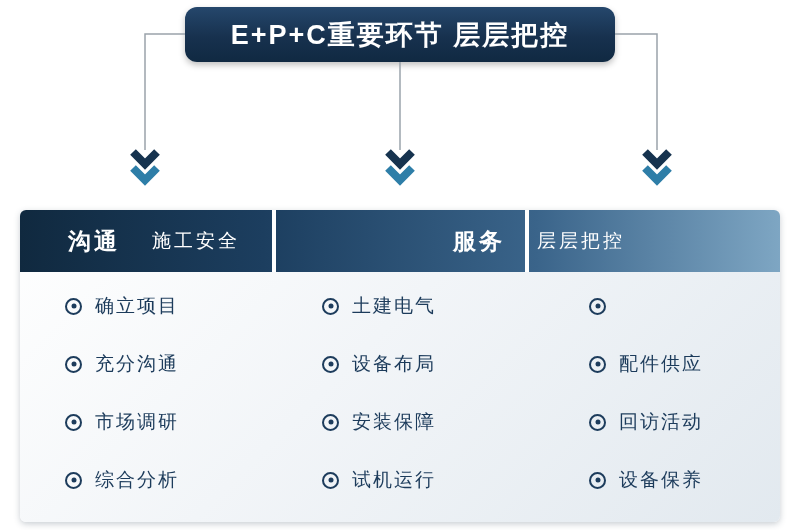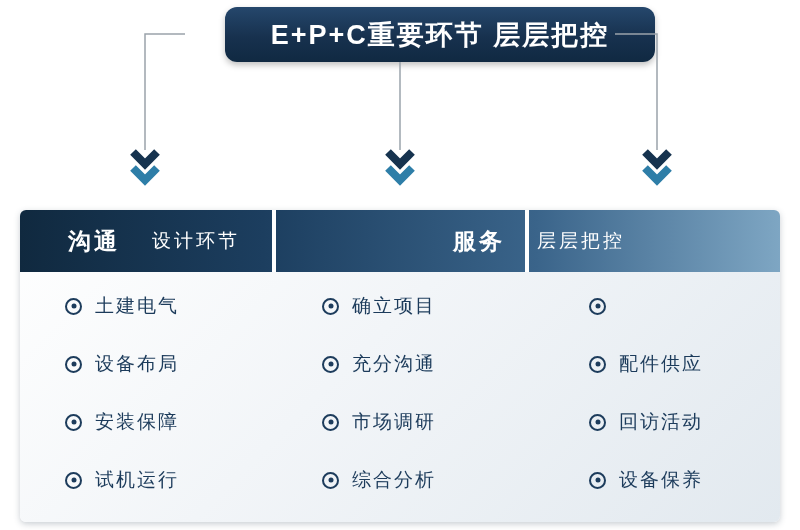--- a/index.html
+++ b/index.html
@@ -13,21 +13,20 @@
   
   .banner {
     position:absolute; left:185px; top:7px;
     width:430px; height:55px;
     background:linear-gradient(180deg,#25476c 0%,#17314e 55%,#102942 100%);
     border-radius:12px;
     display:flex; align-items:center; justify-content:center;
     color:#ffffff; font-size:27px; font-weight:bold; letter-spacing:2px;
     box-shadow:0 3px 6px rgba(0,0,0,.25);
     white-space:nowrap;
-    margin-left:40px;
   }
 
   
   .connectors { position:absolute; left:0; top:0; }
 
   
   .panel {
     position:absolute; left:20px; top:210px;
     width:760px; height:312px;
     border-radius:6px; overflow:hidden;
@@ -101,67 +100,67 @@
     <polyline points="645,152 657,164 669,152" stroke="#16334f" stroke-width="8" fill="none"></polyline>
     <polyline points="645,168 657,180 669,168" stroke="#2e7ea8" stroke-width="8" fill="none"></polyline>
   </g>
 </svg>
 
 <div class="panel">
 
   <div class="header-band">
     <div class="header-cell">
       <span class="header-bold">沟通</span>
-      <span class="header-sub">设计环节</span>
+      <span class="header-sub">施工安全</span>
     </div>
     <div class="header-cell">
       <span class="header-bold">服务</span>
       <span class="header-sub">层层把控</span>
     </div>
     <div class="band-divider d1"></div>
     <div class="band-divider d2"></div>
   </div>
 
   <div class="panel-body">
+
+    <div class="list-col">
+      <div class="list-item">
+        <span class="bullet"></span>
+        <span class="item-label">确立项目</span>
+      </div>
+      <div class="list-item">
+        <span class="bullet"></span>
+        <span class="item-label">充分沟通</span>
+      </div>
+      <div class="list-item">
+        <span class="bullet"></span>
+        <span class="item-label">市场调研</span>
+      </div>
+      <div class="list-item">
+        <span class="bullet"></span>
+        <span class="item-label">综合分析</span>
+      </div>
+    </div>
 
     <div class="list-col">
       <div class="list-item">
         <span class="bullet"></span>
         <span class="item-label">土建电气</span>
       </div>
       <div class="list-item">
         <span class="bullet"></span>
         <span class="item-label">设备布局</span>
       </div>
       <div class="list-item">
         <span class="bullet"></span>
         <span class="item-label">安装保障</span>
       </div>
       <div class="list-item">
         <span class="bullet"></span>
         <span class="item-label">试机运行</span>
-      </div>
-    </div>
-
-    <div class="list-col">
-      <div class="list-item">
-        <span class="bullet"></span>
-        <span class="item-label">确立项目</span>
-      </div>
-      <div class="list-item">
-        <span class="bullet"></span>
-        <span class="item-label">充分沟通</span>
-      </div>
-      <div class="list-item">
-        <span class="bullet"></span>
-        <span class="item-label">市场调研</span>
-      </div>
-      <div class="list-item">
-        <span class="bullet"></span>
-        <span class="item-label">综合分析</span>
       </div>
     </div>
 
     <div class="list-col">
       <div class="list-item">
         <span class="bullet"></span>
       </div>
       <div class="list-item">
         <span class="bullet"></span>
         <span class="item-label">配件供应</span>

